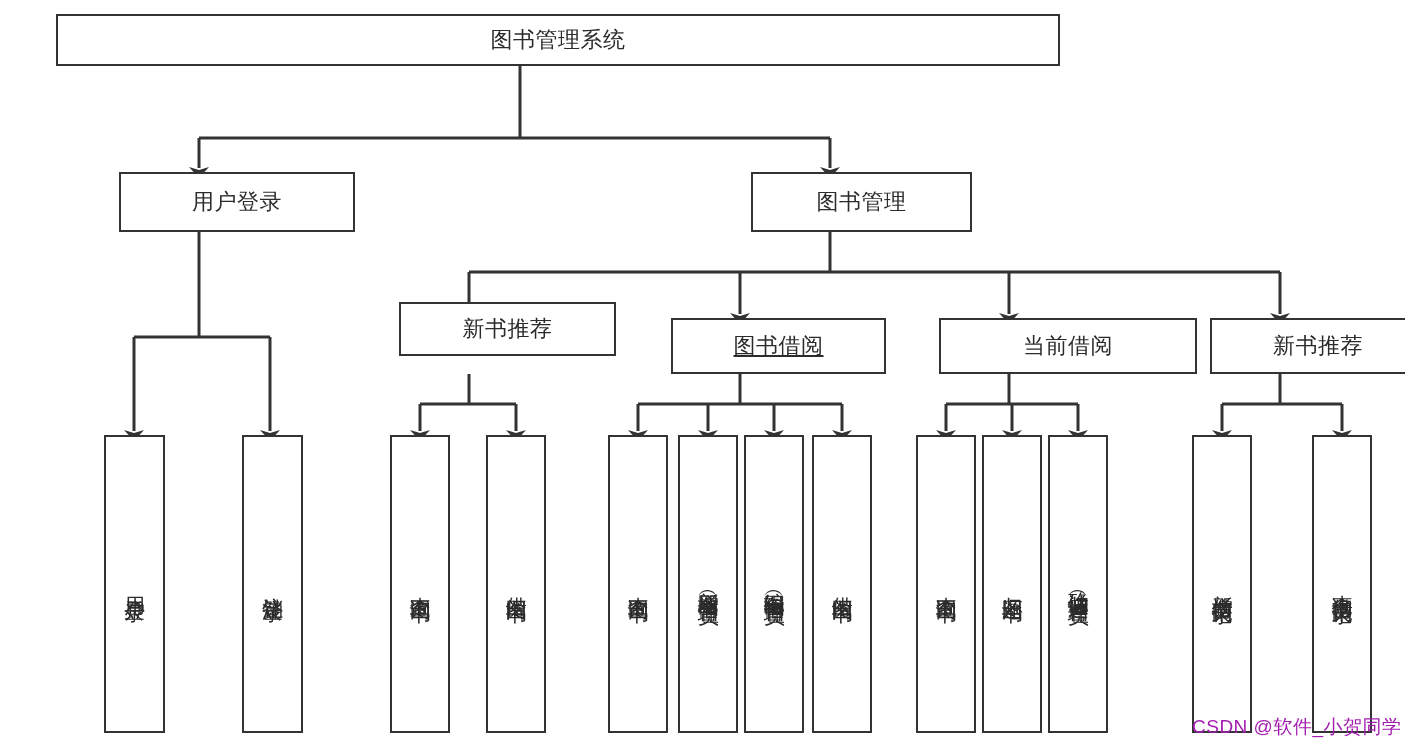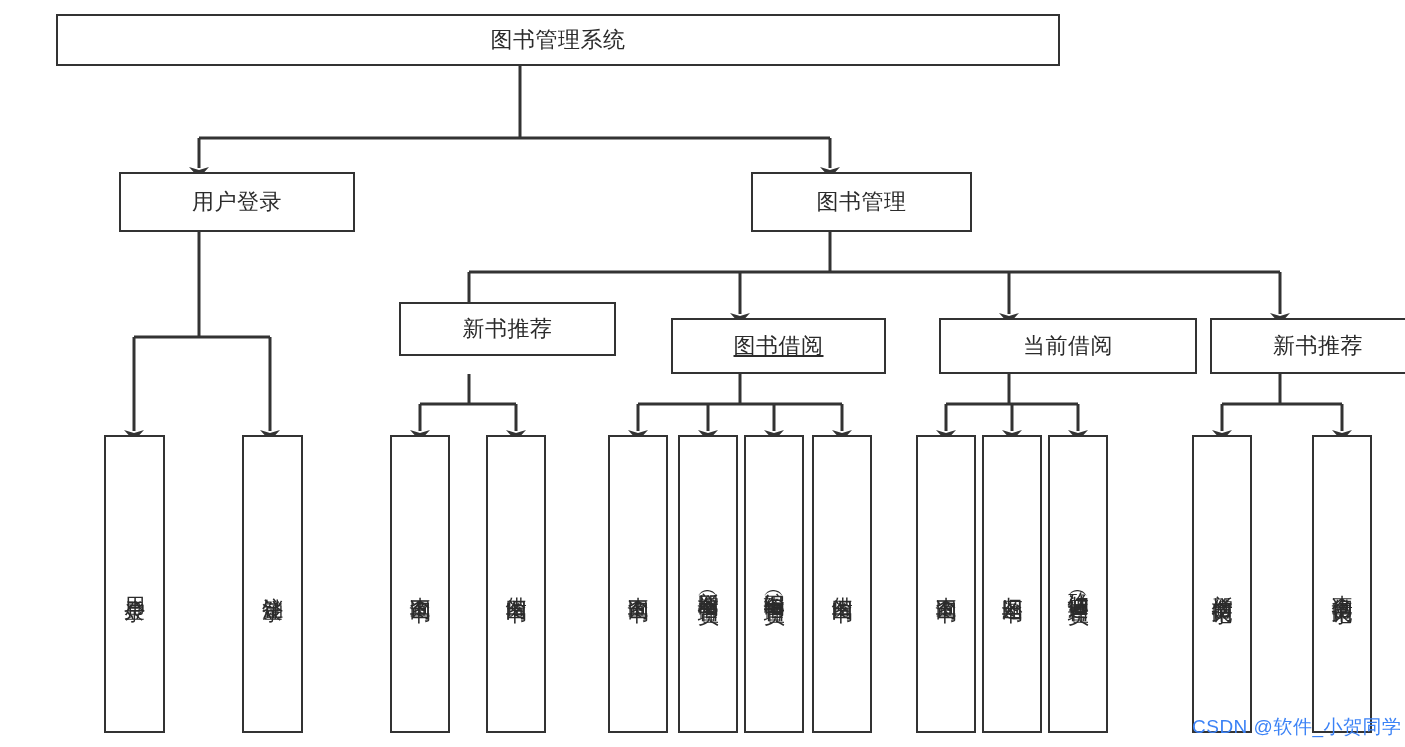--- a/index.html
+++ b/index.html
@@ -50,21 +50,21 @@
   .node.vertical .label {
     writing-mode: vertical-rl;
     text-orientation: upright;
     white-space: nowrap;
   }
   #watermark {
     position: absolute;
     left: 1192px;
     top: 714px;
     font-size: 19px;
-    color: #3b82f6;
+    color: #a21caf;
     white-space: nowrap;
     letter-spacing: 0.5px;
   }
 </style>
 </head>
 <body>
 
 <div id="canvas">
 
   <svg id="connectors" viewBox="0 0 1405 747">

